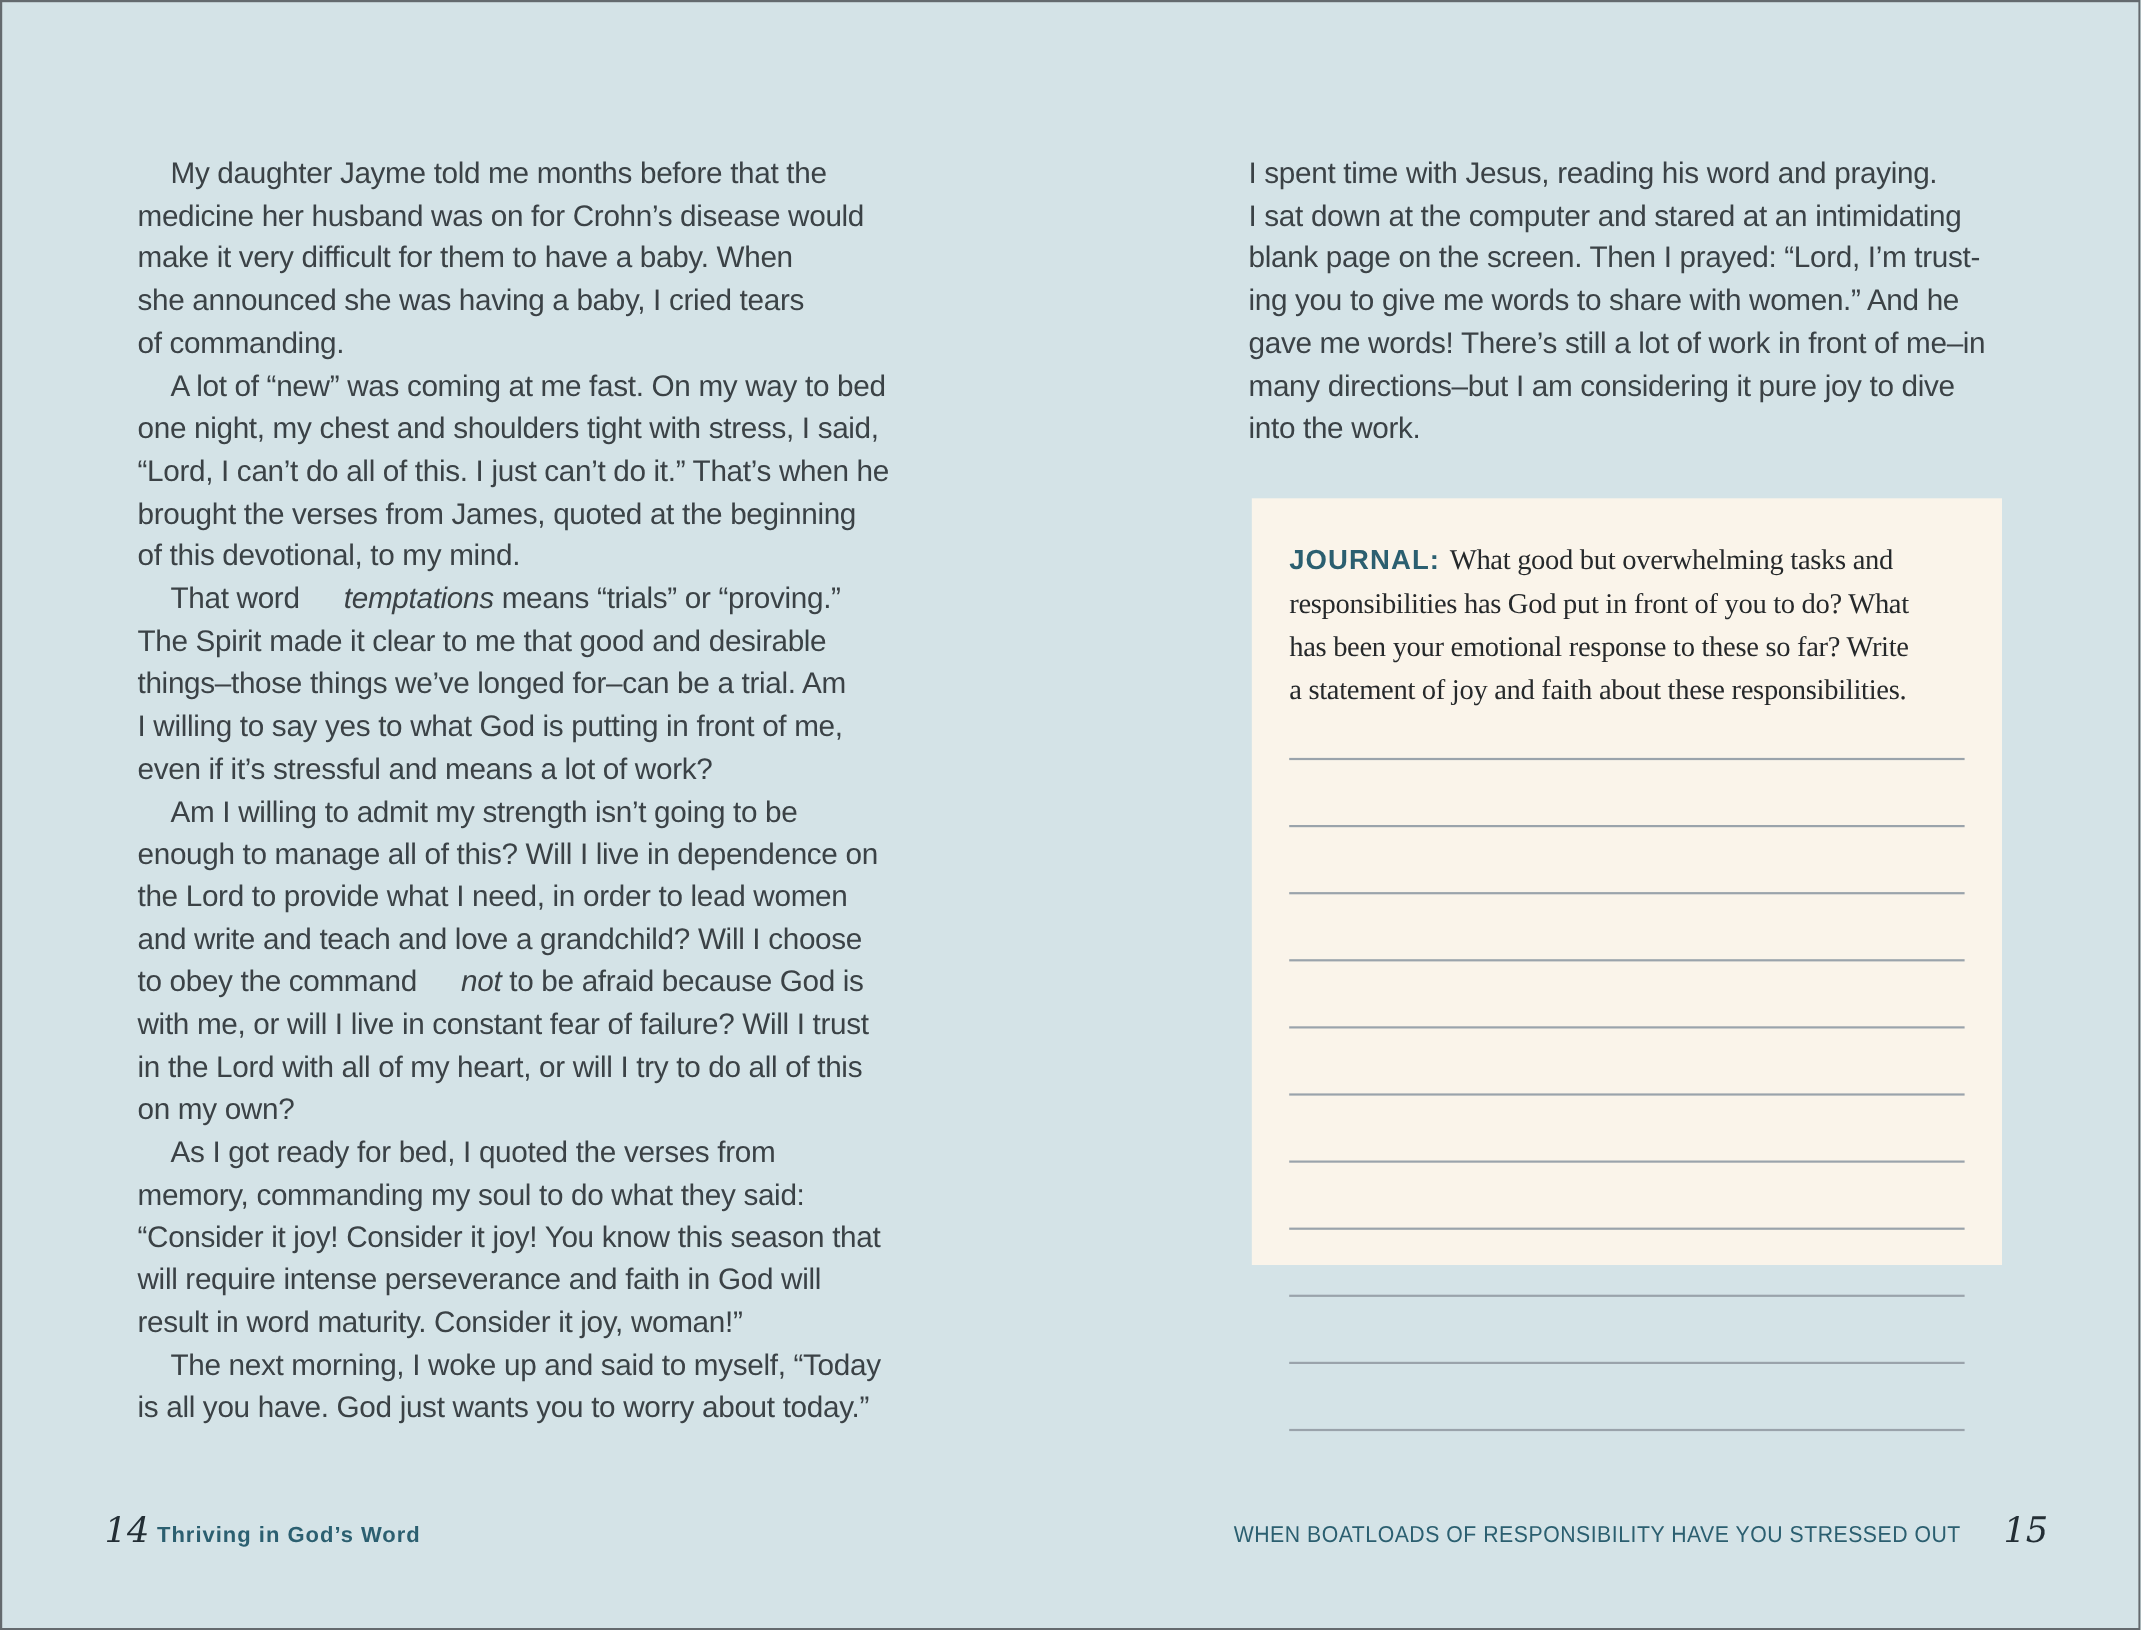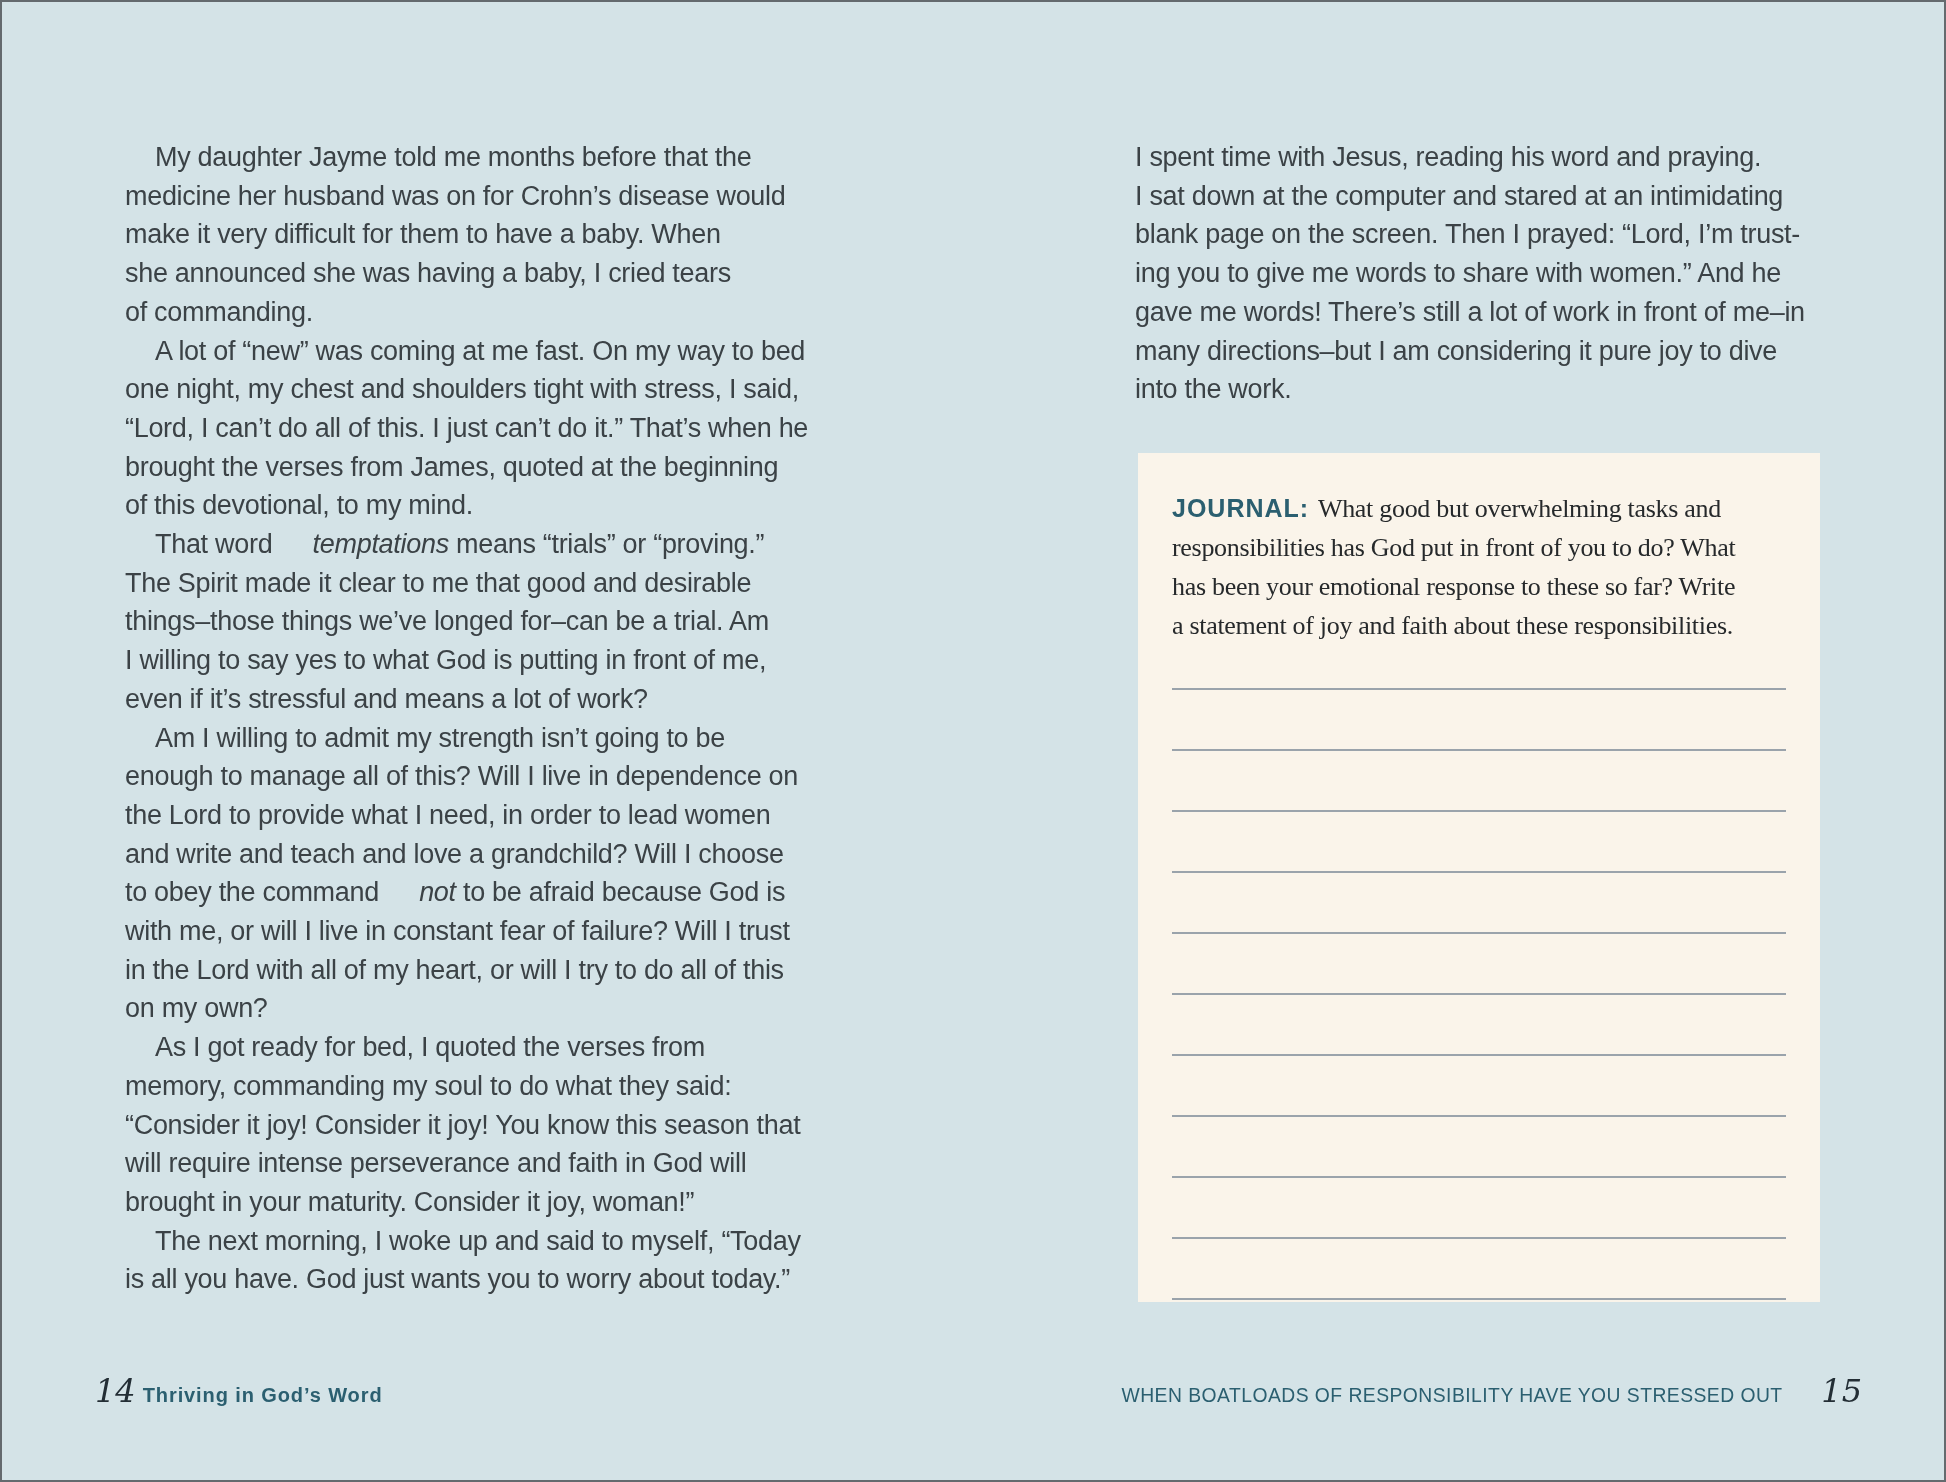--- a/index.html
+++ b/index.html
@@ -23,21 +23,21 @@
   }
   #left-text{left:125px;}
   #right-text{left:1135px;}
   .para{margin:0;}
   .para.indent .line:first-child{padding-left:30px;}
   .line{white-space:nowrap;}
   em{font-style:italic;margin-left:33px;}
 
   
   #journal-box{
-    position:absolute;left:1138px;top:453px;width:682px;height:849px;
+    position:absolute;left:1138px;top:453px;width:682px;height:697px;
     background:var(--journal_bg,#faf4ea);
     box-sizing:border-box;
     padding:36px 34px 0 34px;
   }
   #journal-text{
     font-family:"Liberation Serif",serif;
     font-size:26px;line-height:39px;letter-spacing:-0.3px;
     color:var(--journal_ink,#26292b);
     white-space:nowrap;
   }
@@ -111,21 +111,21 @@
       <div class="line">to obey the command <em>not</em> to be afraid because God is</div>
       <div class="line">with me, or will I live in constant fear of failure? Will I trust</div>
       <div class="line">in the Lord with all of my heart, or will I try to do all of this</div>
       <div class="line">on my own?</div>
     </div>
     <div class="para indent">
       <div class="line">As I got ready for bed, I quoted the verses from</div>
       <div class="line">memory, commanding my soul to do what they said:</div>
       <div class="line">“Consider it joy! Consider it joy! You know this season that</div>
       <div class="line">will require intense perseverance and faith in God will</div>
-      <div class="line">brought in your maturity. Consider it joy, woman!”</div>
+      <div class="line">result in word maturity. Consider it joy, woman!”</div>
     </div>
     <div class="para indent">
       <div class="line">The next morning, I woke up and said to myself, “Today</div>
       <div class="line">is all you have. God just wants you to worry about today.”</div>
     </div>
   </div>
 
 <div id="right-text" class="text-block">
     <div class="para">
       <div class="line">I spent time with Jesus, reading his word and praying.</div>

